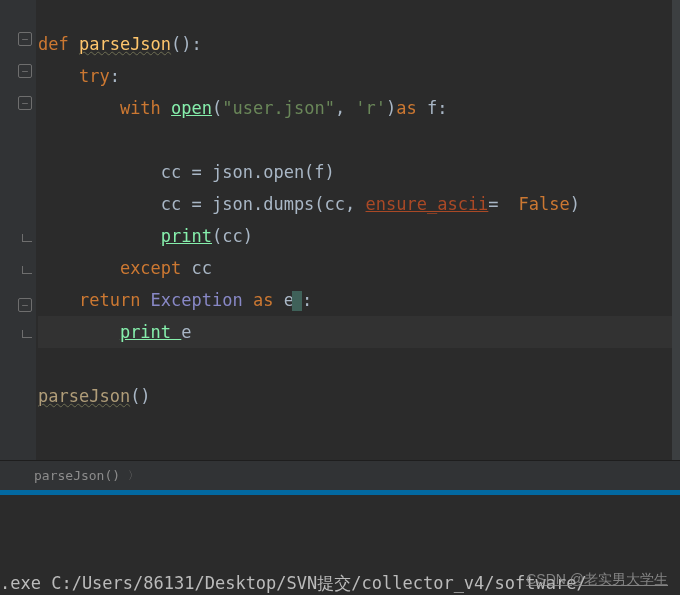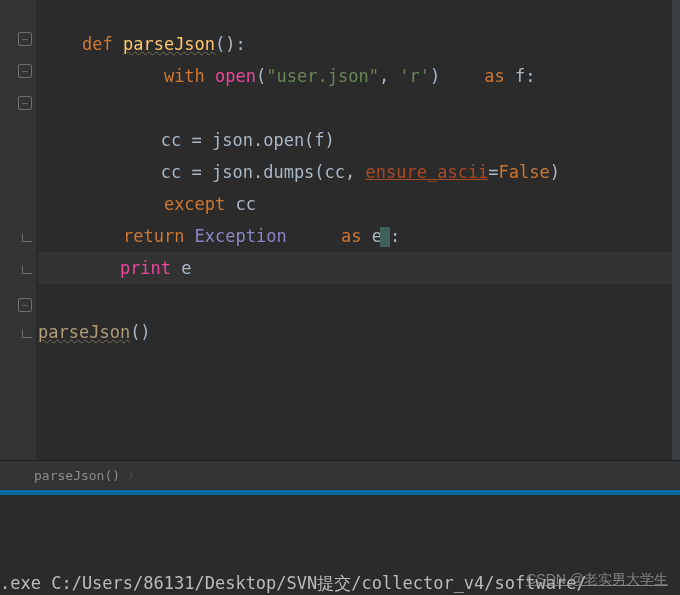--- a/index.html
+++ b/index.html
@@ -71,30 +71,30 @@
     background:#4e5254;
   }
   .caret-block {
     display:inline-block;
     width:10px;
     height:20px;
     background:#3f6159;
     vertical-align:middle;
     margin-left:-2px;
   }
-  .kw-orange { color: #cc7832; margin-left: 44px; }
+  .kw-orange { color: #cc7832; }
   .fn-name { color: #ffc66d; text-decoration: underline wavy #6e6e53; text-decoration-thickness:1px;}
   .fn-call { color: #b09d79; text-decoration: underline wavy #6e6e53; text-decoration-thickness:1px;}
   .paren { color: #a9b7c6; }
   .str { color: #6a8759; }
   .ident { color: #a9b7c6; }
-  .builtin { color: #ec4899; }
+  .builtin { color: #86efac; text-decoration: underline; }
   .kwarg { color: #aa4926; text-decoration: underline; }
   .excpt { color: #8888c6; text-align: center; }
-  .bool { color: #cc7832; }
+  .bool { color: #cc7832; margin-left: 20px; }
 
   .breadcrumb {
     height: 30px;
     background: #313335;
     border-top: 1px solid #1e1e1e;
     display:flex;
     align-items:center;
     padding-left: 34px;
     font-size: 13px;
     color: #8c8c8c;
@@ -138,24 +138,26 @@
     <div class="gutter-icon fold-open" style="top:32px"></div>
     <div class="gutter-icon fold-open" style="top:64px"></div>
     <div class="gutter-icon fold-open" style="top:96px"></div>
     <div class="gutter-icon fold-close" style="top:234px"></div>
     <div class="gutter-icon fold-close" style="top:266px"></div>
     <div class="gutter-icon fold-open" style="top:298px"></div>
     <div class="gutter-icon fold-close" style="top:330px"></div>
   </div>
   <div class="code-area">
     <div class="line"><span class="kw-orange">def </span><span class="fn-name">parseJson</span><span class="paren">():</span></div>
+    <div class="line">    <span class="kw-orange">try</span><span class="paren">:</span></div>
     <div class="line">        <span class="kw-orange">with </span><span class="builtin">open</span><span class="paren">(</span><span class="str">"user.json"</span><span class="paren">, </span><span class="str">'r'</span><span class="paren">)</span><span class="kw-orange">as </span><span class="ident">f:</span></div>
     <div class="line"></div>
     <div class="line">            <span class="ident">cc = json.open(f)</span></div>
     <div class="line">            <span class="ident">cc = json.dumps(cc, </span><span class="kwarg">ensure_ascii</span><span class="ident">=</span><span class="bool">False</span><span class="ident">)</span></div>
+    <div class="line">            <span class="builtin">print</span><span class="ident">(cc)</span></div>
     <div class="line">        <span class="kw-orange">except </span><span class="ident">cc</span></div>
     <div class="line">    <span class="kw-orange">return </span><span class="excpt">Exception </span><span class="kw-orange">as </span><span class="ident">e</span><span class="caret-block"></span><span class="paren">:</span></div>
     <div class="line highlight">        <span class="builtin">print </span><span class="ident">e</span></div>
     <div class="line"></div>
     <div class="line"><span class="fn-call">parseJson</span><span class="paren">()</span></div>
   </div>
   <div class="right-edge"></div>
 </div>
 
 <div class="breadcrumb">

